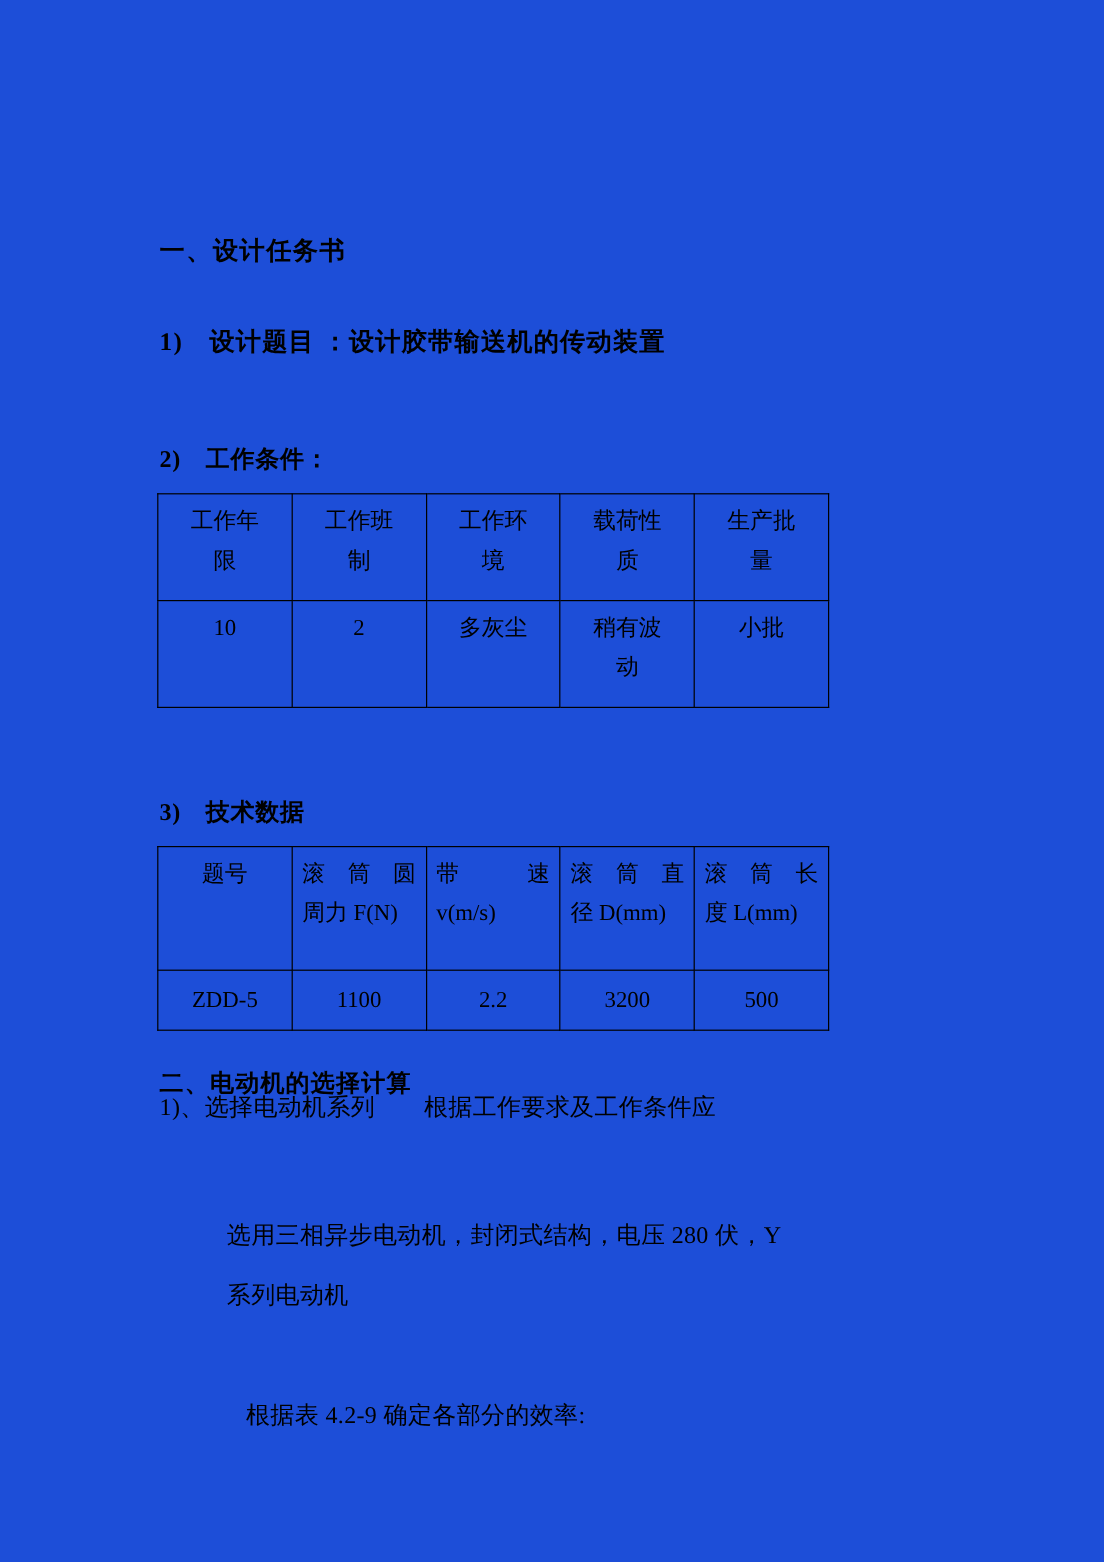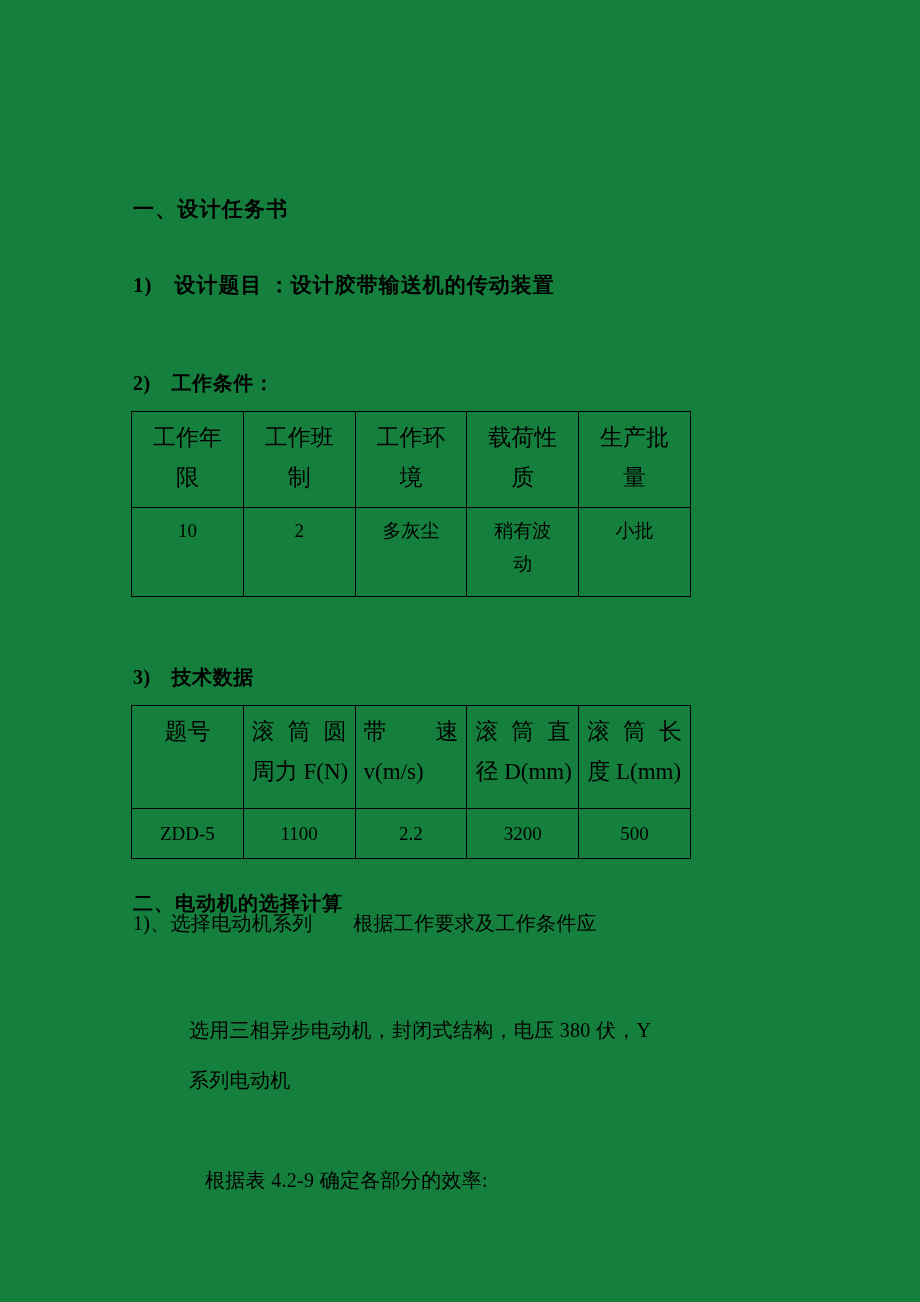--- a/index.html
+++ b/index.html
@@ -17,21 +17,21 @@
     color: #000000;
     -webkit-font-smoothing: antialiased;
   }
 
   .page {
     position: absolute;
     left: 0;
     top: 0;
     width: 920px;
     height: 1302px;
-    background: #15803d;
+    background: #1d4ed8;
   }
 
   
   .heading-1 {
     font-size: 21px;
     font-weight: bold;
     letter-spacing: 1.2px;
     line-height: 1.3;
     margin: 0;
   }
@@ -71,21 +71,21 @@
     border-collapse: collapse;
     table-layout: fixed;
     width: 494px;
     border: 1px solid #000000;
   }
   table.doc-table td {
     border: 1px solid #000000;
     width: 98.8px;
     padding: 6px 6px 8px 6px;
     vertical-align: top;
-    font-size: 23px;
+    font-size: 19px;
     line-height: 1.75;
     text-align: center;
     font-family: "Liberation Serif", "DejaVu Serif", serif;
   }
   table.doc-table td .cell-line {
     display: block;
     text-align: center;
   }
   
   table.tech-table td.hdr .line-just {
@@ -235,21 +235,21 @@
   </div>
 
   <div class="block" style="left:133px; top:890px;">
     <h2 class="heading-2">二、电动机的选择计算</h2>
   </div>
 
   <div class="block" style="left:133px; top:911px;">
     <p class="para">1)、选择电动机系列　　根据工作要求及工作条件应</p>
   </div>
   <div class="block" style="left:133px; top:1018px;">
-    <p class="para indent-1">选用三相异步电动机，封闭式结构，电压 380 伏，Y</p>
+    <p class="para indent-1">选用三相异步电动机，封闭式结构，电压 280 伏，Y</p>
   </div>
   <div class="block" style="left:133px; top:1068px;">
     <p class="para indent-1">系列电动机</p>
   </div>
 
   <div class="block" style="left:133px; top:1168px;">
     <p class="para indent-2">根据表 4.2-9 确定各部分的效率:</p>
   </div>
 
 </div>

